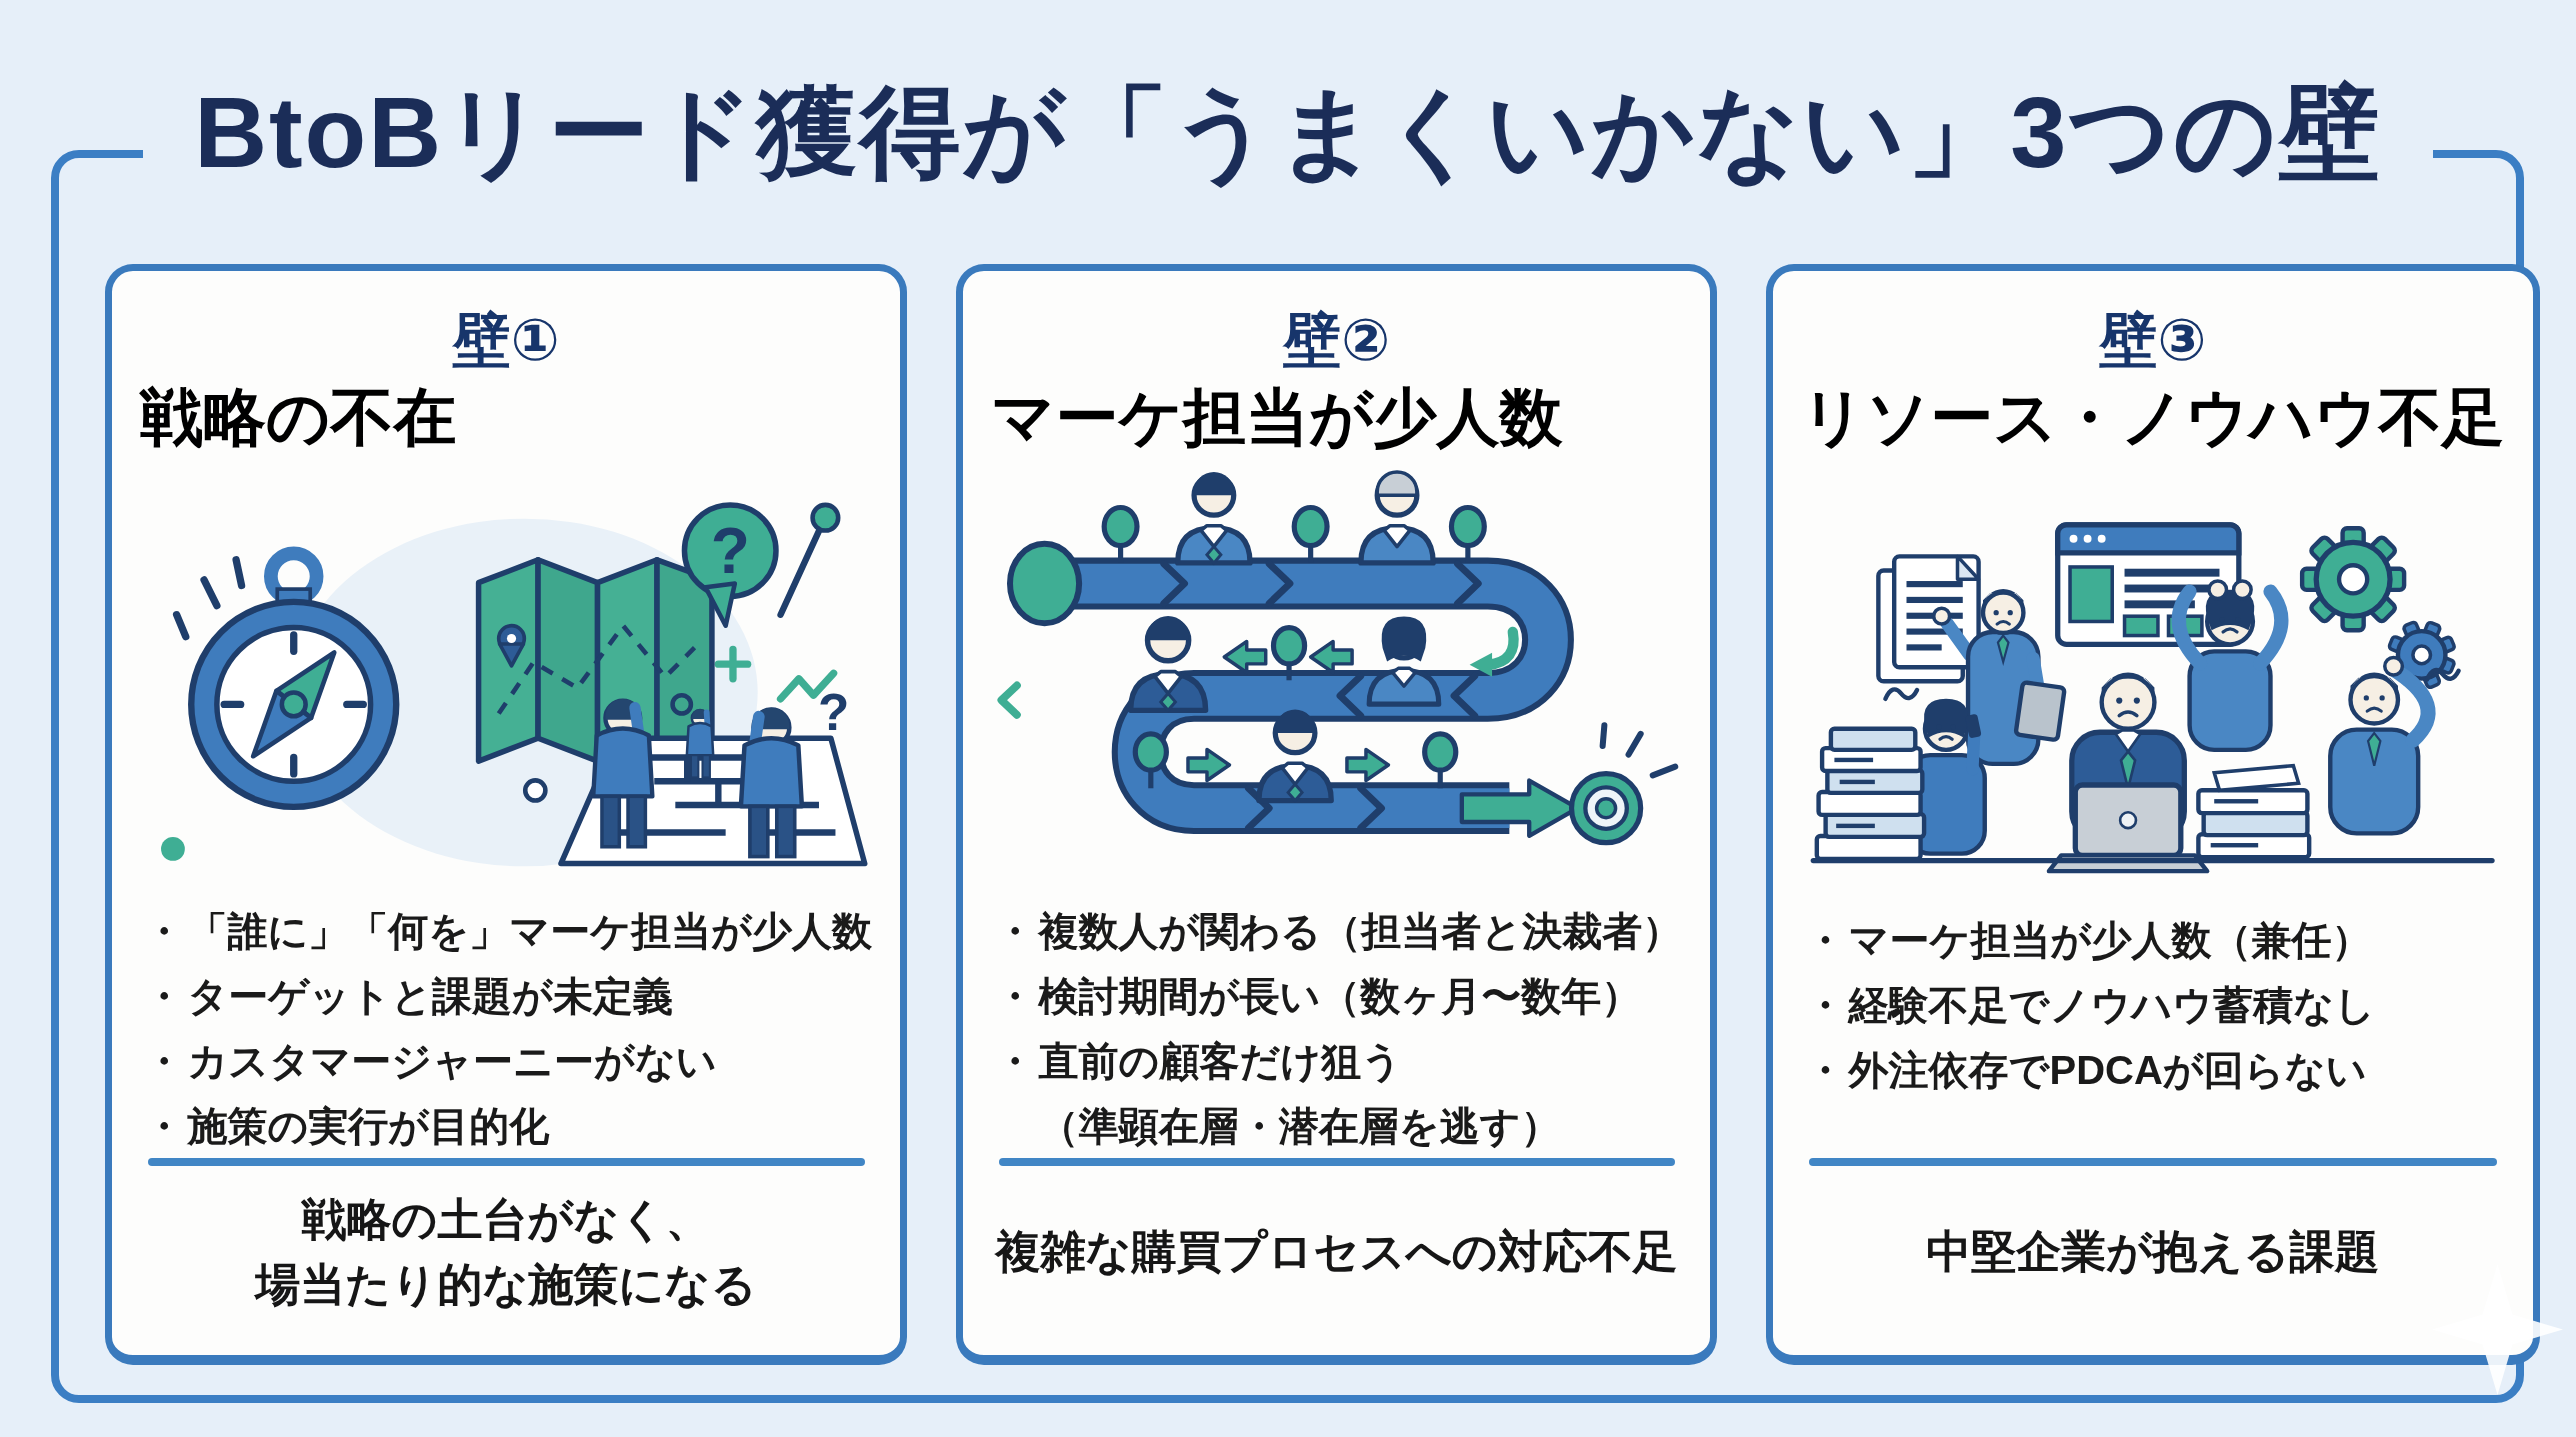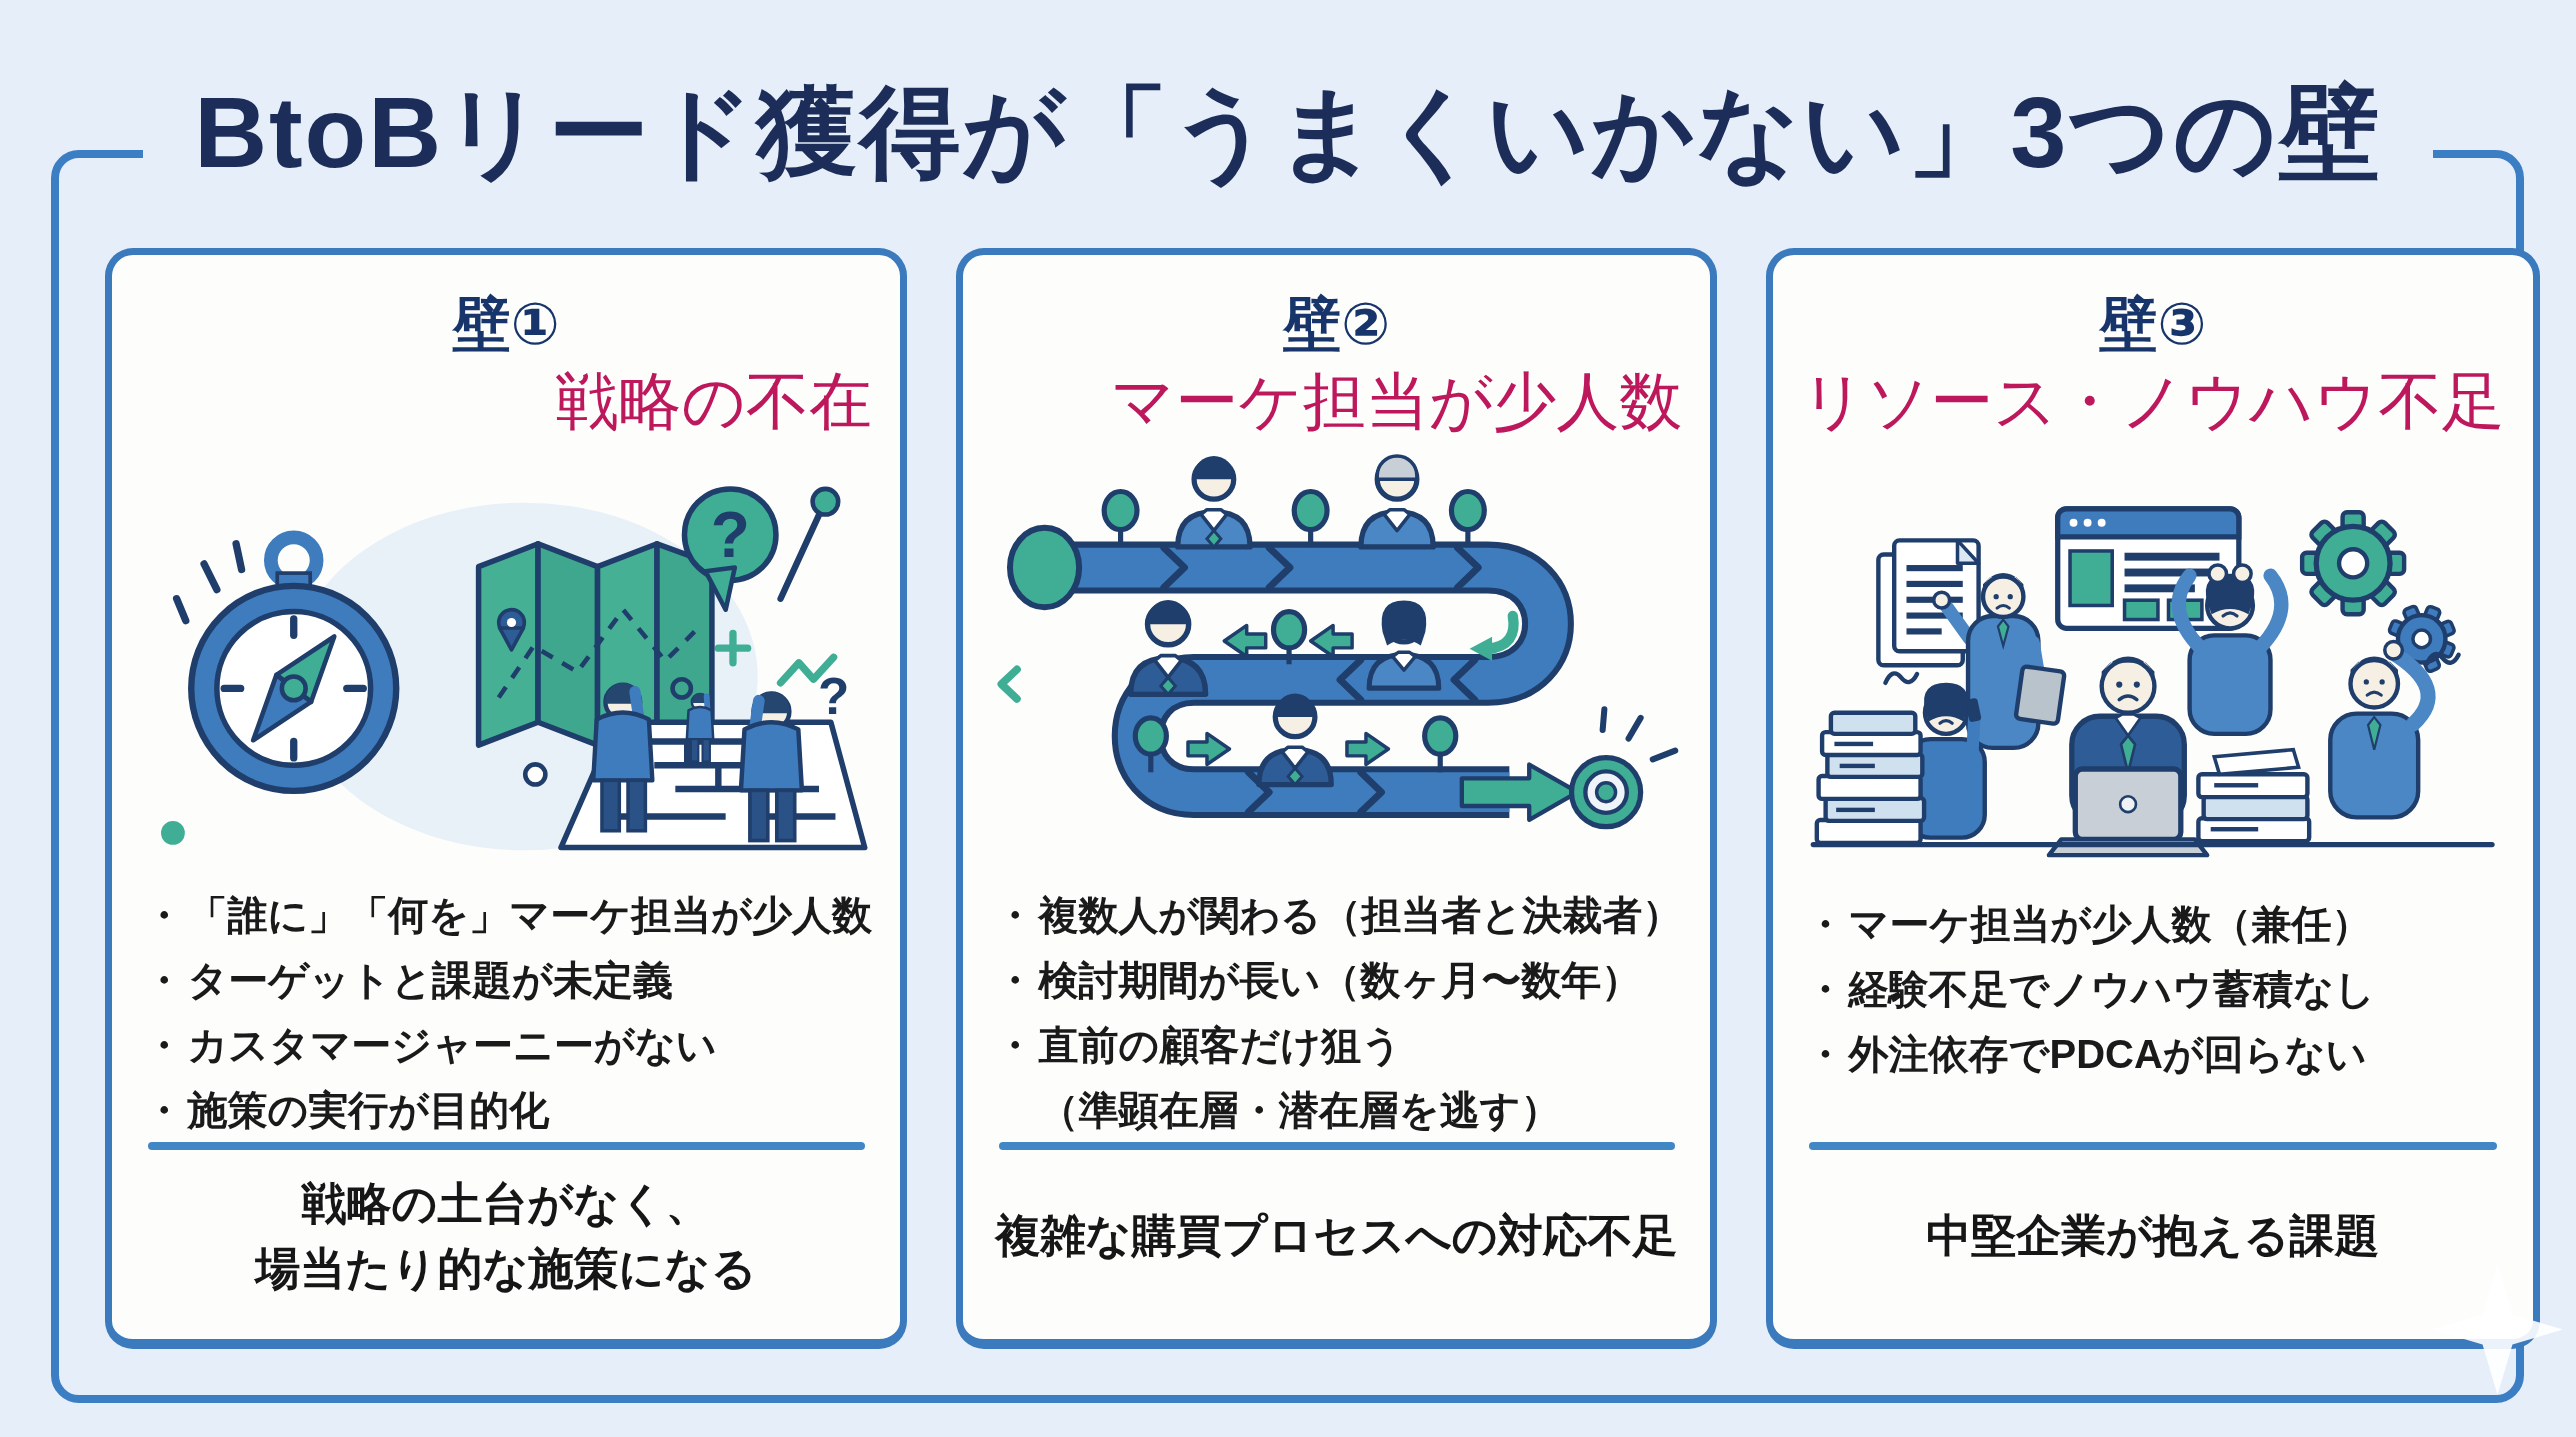--- a/index.html
+++ b/index.html
@@ -20,35 +20,35 @@
   
   .title-wrap{position:absolute;left:0;top:67px;width:2576px;text-align:center;z-index:3;}
   .title-wrap .ttl{
     display:inline-block;background:#e6eff9;padding:0 51px;
     font-size:101px;font-weight:800;color:#1b2d58;letter-spacing:1.9px;
     line-height:1.3;white-space:nowrap;
   }
 
   
   .cards{
-    position:absolute;left:105px;top:248px;width:1928px;height:1101px;
+    position:absolute;left:105px;top:264px;width:1928px;height:1101px;
     display:flex;gap:49px;z-index:2;
   }
   .card{
     flex:1 1 0;background:#fdfdfc;
     border:7.5px solid #3a7abd;border-bottom-width:10.3px;border-radius:28px;
     display:flex;flex-direction:column;align-items:stretch;
     padding:20.6px 28px 0 28px;box-sizing:border-box;
   }
   .wall-no{
     text-align:center;font-size:58px;font-weight:800;color:#17356b;
     margin-top:13px;line-height:1.2;
   }
   .wall-heading{
-    text-align:right;font-size:63px;font-weight:400;color:#be185d;
+    text-align:left;font-size:63px;font-weight:700;color:#000000;
     line-height:1.2;white-space:nowrap;margin-top:5.6px;
   }
   .illu{height:423px;margin:13px 0 3.7px 0;}
   .illu svg{width:100%;height:100%;display:block;}
 
   ul.bullets{
     list-style:none;margin:13px 0 0 0;padding:0 0 0 3.7px;flex:1 1 auto;
   }
   ul.bullets li{
     font-size:40px;font-weight:700;color:#1a1a1a;line-height:1.62;

